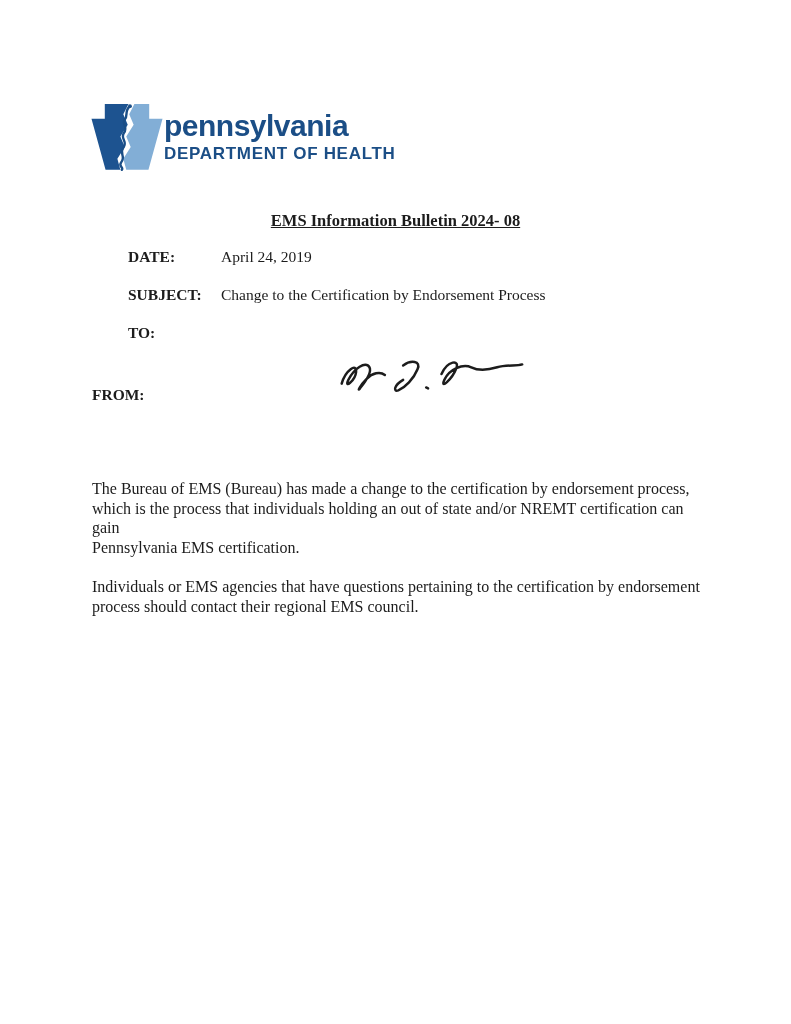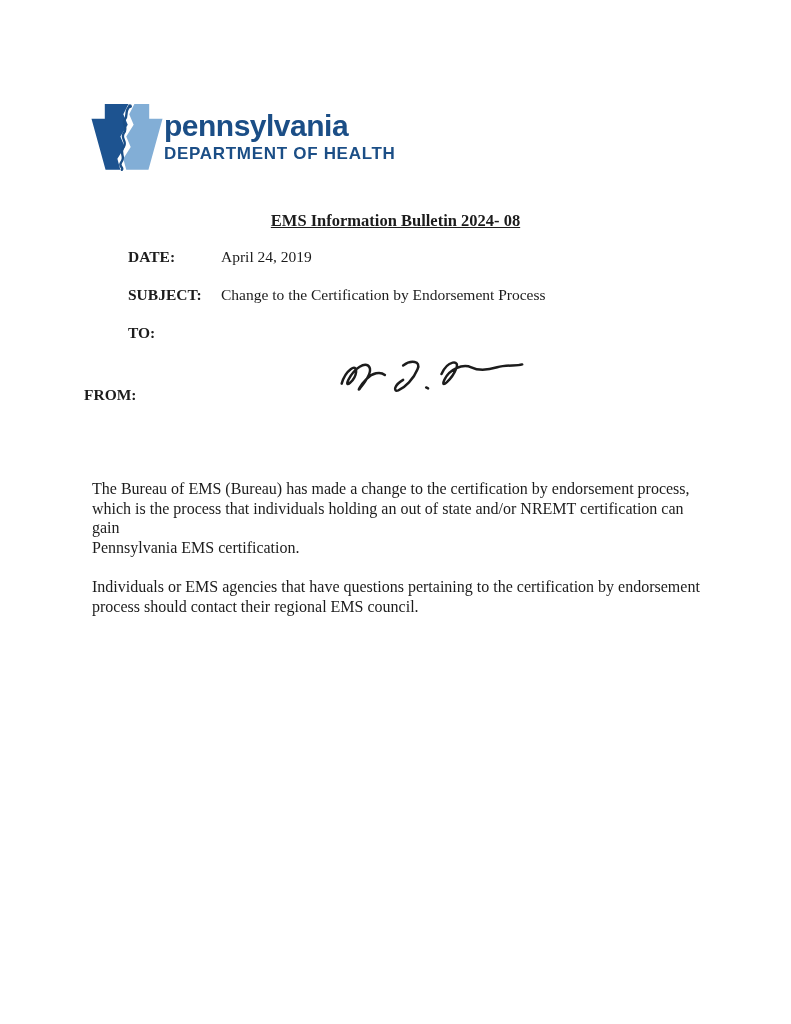--- a/index.html
+++ b/index.html
@@ -30,21 +30,21 @@
     text-align:center; font-size:16.5px; font-weight:bold;
   }
   .title span { text-decoration:underline; }
 
   
   .fields { position:absolute; left:92px; top:247px; font-size:15.5px;margin-left:36px; }
   .field-row { display:flex; margin-bottom:19px; line-height:19px; }
   .field-label { width:93px; font-weight:bold; flex:0 0 auto; }
   .field-value { white-space:pre-line; }
 
-  .from-row { position:absolute; left:84px; top:385px; display:flex; font-size:15.5px; line-height:19.5px; }
+  .from-row { position:absolute; left:92px; top:385px; display:flex; font-size:15.5px; line-height:19.5px; }
   .from-row .field-label { width:93px; font-weight:bold; flex:0 0 auto; }
   .from-row .field-value { white-space:pre-line; }
 
   
   .signature { position:absolute; left:334px; top:351px; width:192px; height:48px; }
   .signature svg { width:100%; height:100%; }
 
   
   .body-text { position:absolute; left:92px; top:479px; width:620px; font-size:16px; line-height:19.5px; }
   .body-text p { white-space:pre-line; margin:0 0 20px 0; }

